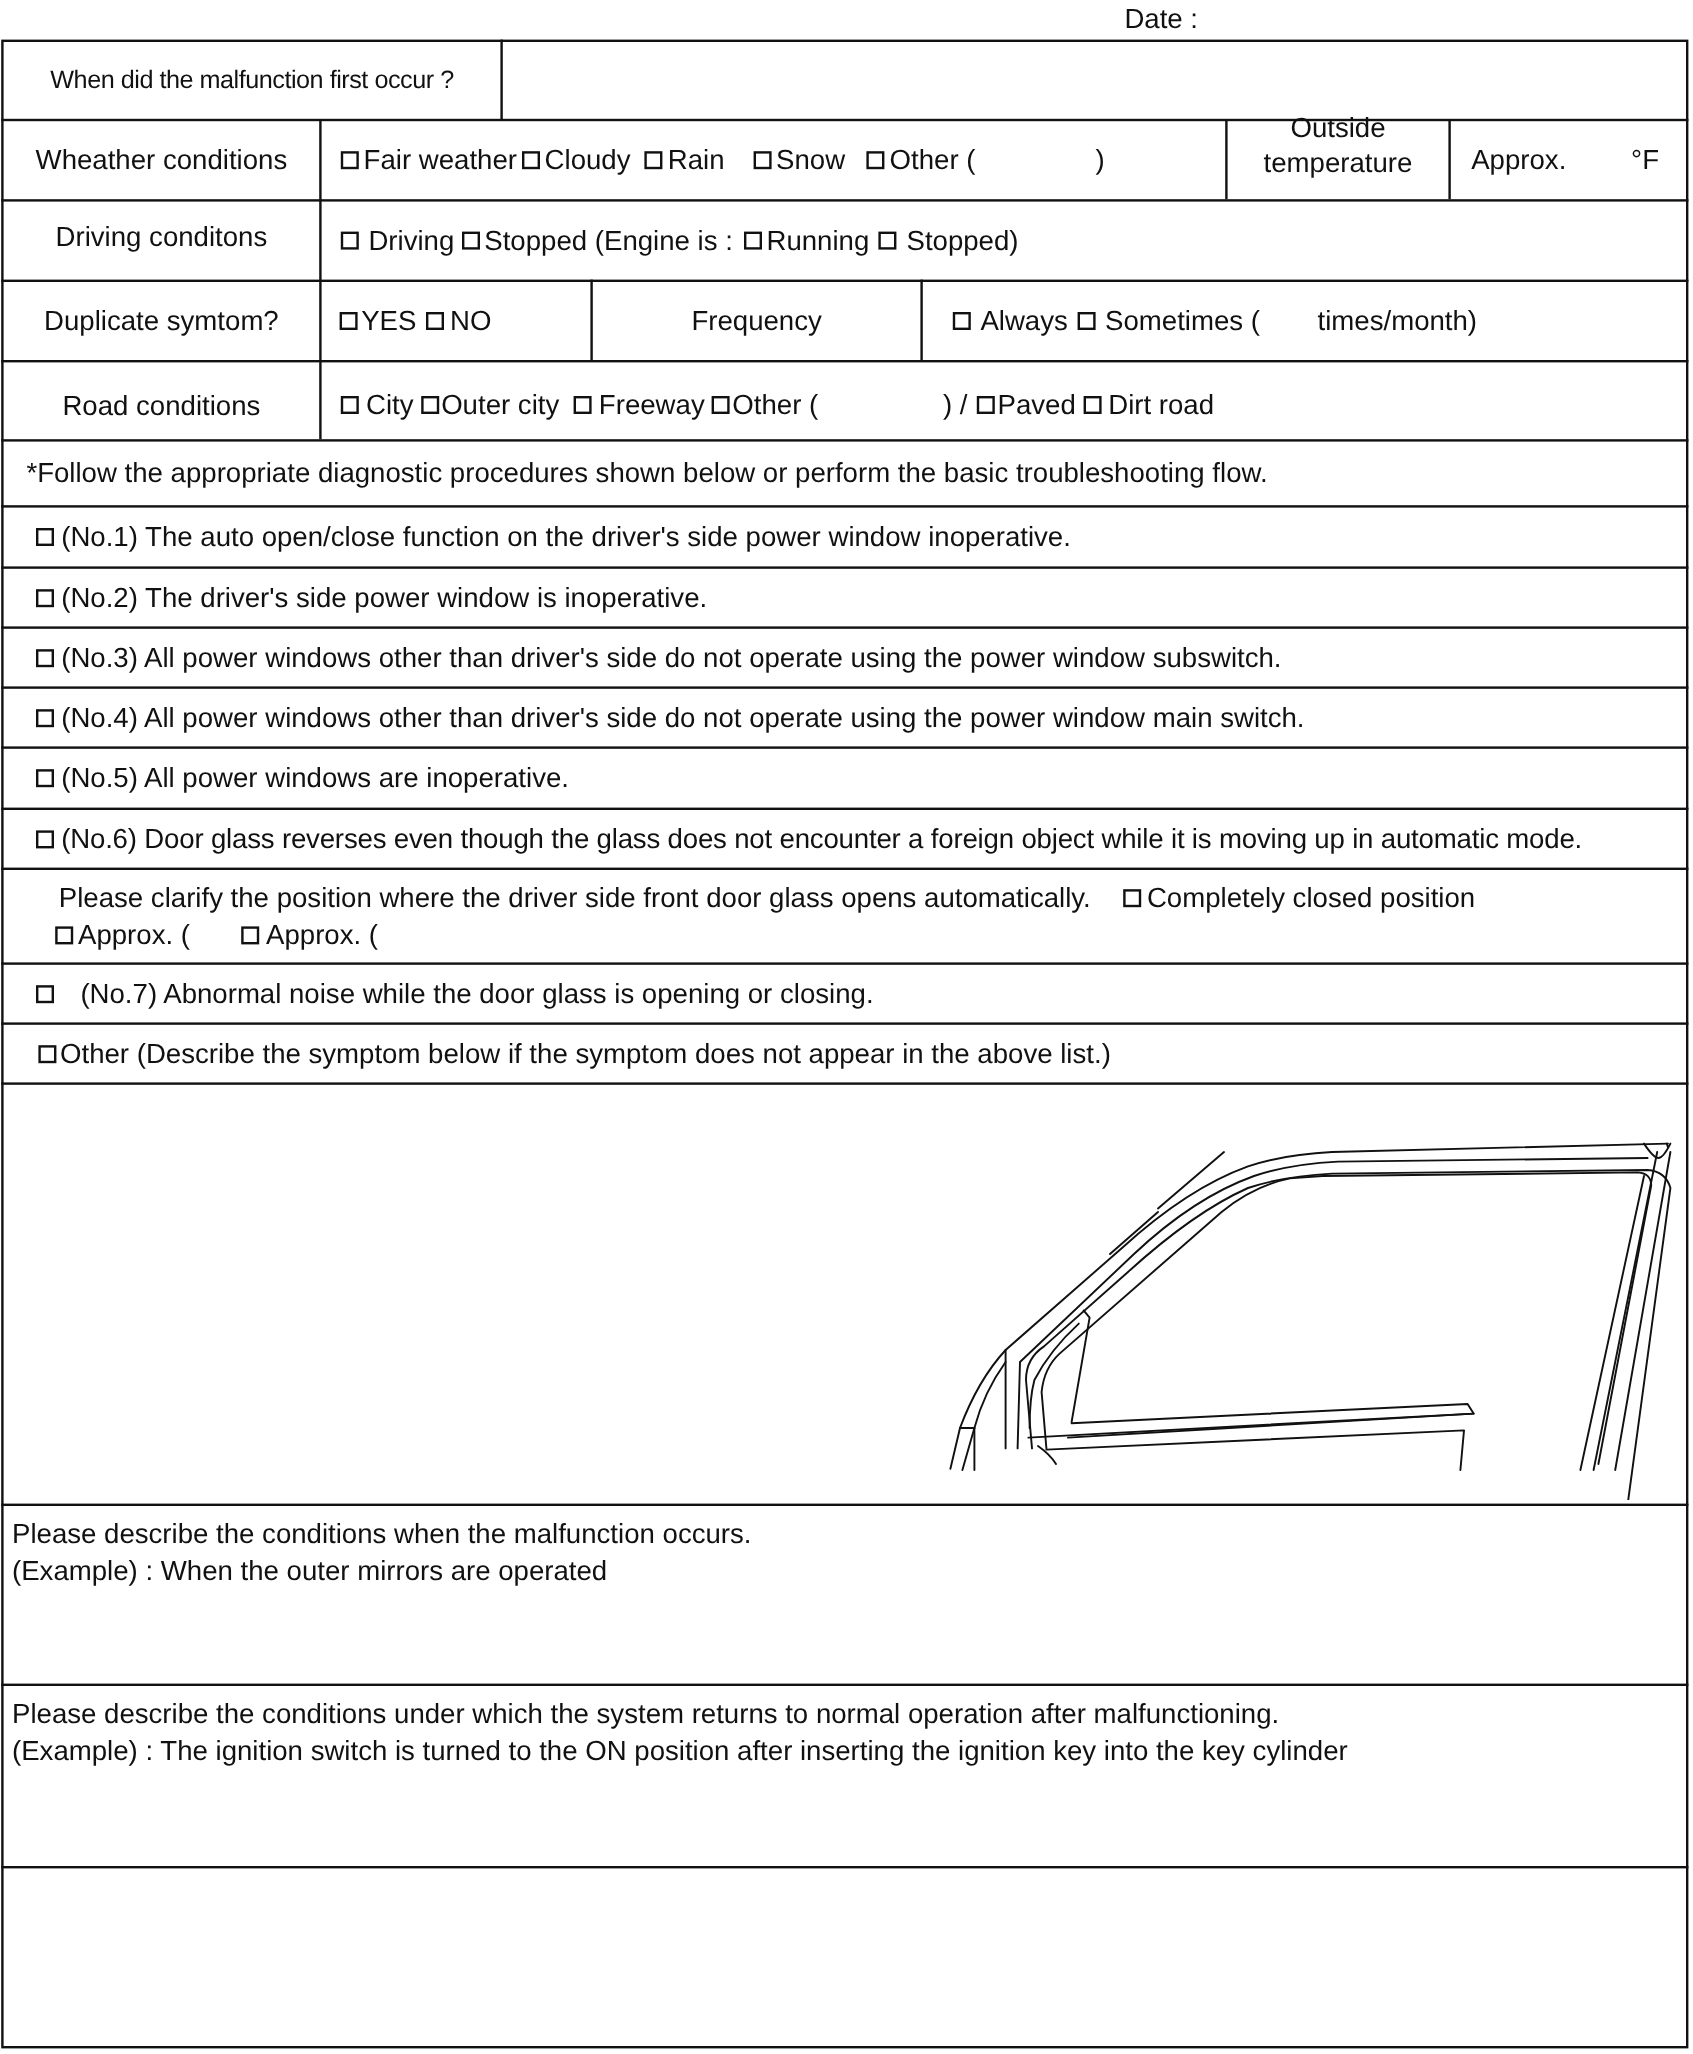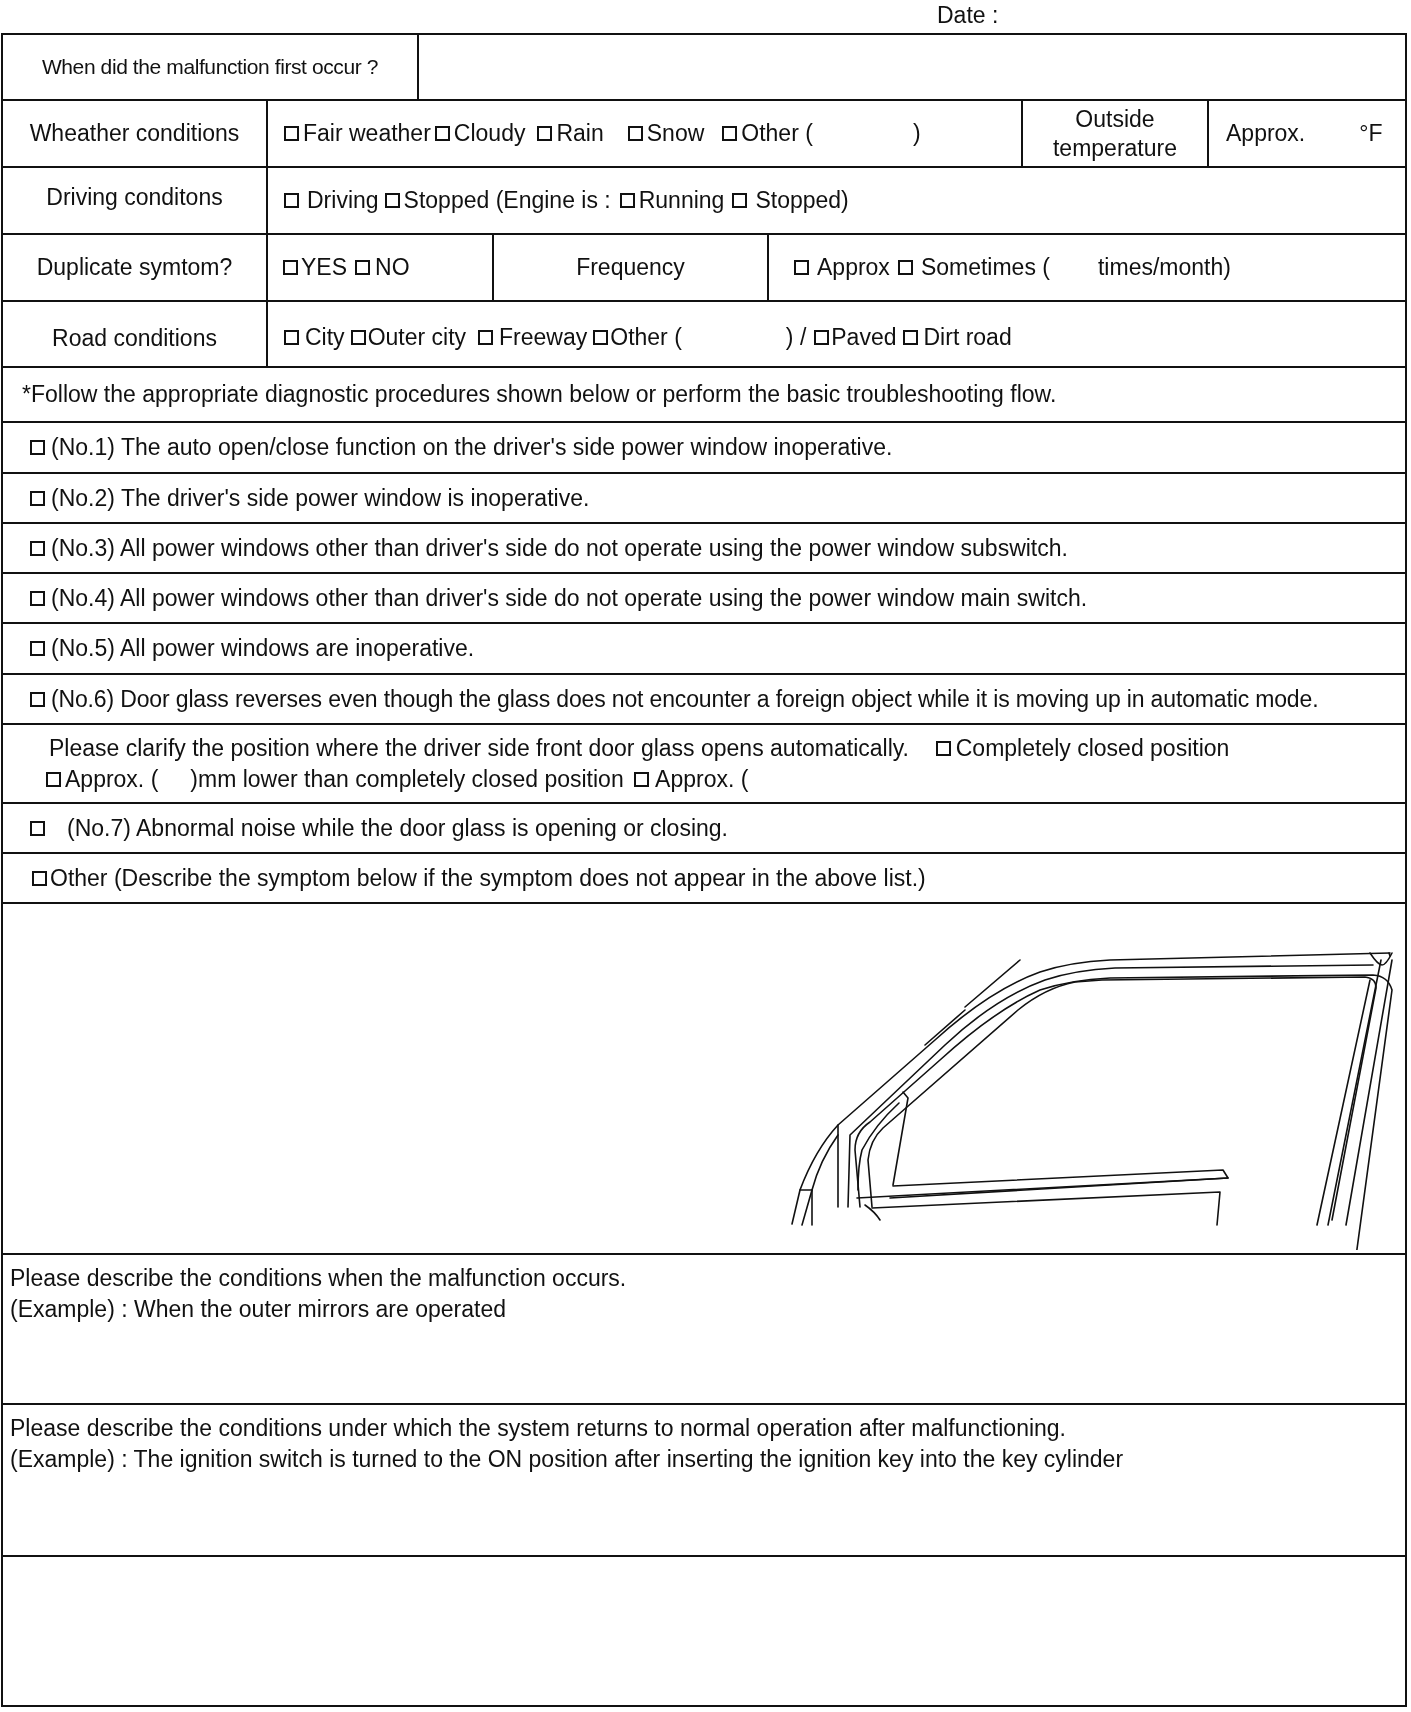--- a/index.html
+++ b/index.html
@@ -74,21 +74,21 @@
       <span class="cb"></span>
       <span>Snow</span>
     </span>
   <span class="opt" style="margin-right:0">
       <span class="cb"></span>
       <span>Other (</span>
     </span>
   <span class="gap" style="width:100px"></span>
   <span>)</span>
 </div>
-<div class="cell center two-line" style="left:1023px; top:101px; width:184px; height:65px;text-align:right;">
+<div class="cell center two-line" style="left:1023px; top:88px; width:184px; height:65px;text-align:right;">
   <span>Outside</span>
   <span>temperature</span>
 </div>
 <div class="cell left" style="left:1209px; top:101px; width:196px; height:65px; padding-left:17px;">
   <span>Approx.</span>
   <span class="gap" style="width:54px"></span>
   <span>°F</span>
 </div>
 
 <div class="cell center" style="left:3px; top:168px; width:263px; height:65px; padding-bottom:6px;">Driving conditons</div>
@@ -119,21 +119,21 @@
     </span>
   <span class="opt">
       <span class="cb" style="margin-right:5px"></span>
       <span>NO</span>
     </span>
 </div>
 <div class="cell center" style="left:494px; top:235px; width:273px; height:65px;">Frequency</div>
 <div class="cell left" style="left:769px; top:235px; width:636px; height:65px; padding-left:25px;">
   <span class="opt" style="margin-right:8px">
       <span class="cb" style="margin-right:8px"></span>
-      <span>Approx</span>
+      <span>Always</span>
     </span>
   <span class="opt" style="margin-right:0">
       <span class="cb" style="margin-right:8px"></span>
       <span>Sometimes (</span>
     </span>
   <span class="gap" style="width:48px"></span>
   <span>times/month)</span>
 </div>
 
 <div class="cell center" style="left:3px; top:302px; width:263px; height:77px; padding-bottom:4px;">Road conditions</div>
@@ -198,21 +198,21 @@
   <span class="gap" style="width:14px"></span>
   <span class="opt" style="margin-right:0">
       <span class="cb" style="margin-right:5px"></span>
       <span>Completely closed position</span>
     </span>
 </div>
 <div class="tl" style="left:46px; top:764px;">
   <span class="opt" style="margin-right:0">
       <span class="cb" style="margin-right:4px"></span>
       <span>Approx. (</span>
-    </span><span class="gap" style="width:32px"></span><span>)mm lower than completely closed position</span>
+    </span><span class="gap" style="width:32px"></span>
   <span class="opt" style="margin-right:0; margin-left:4px;">
       <span class="cb" style="margin-right:6px"></span>
       <span>Approx. (</span>
     </span><span class="gap" style="width:32px"></span>
 </div>
 
 <div class="cell left" style="left:30px; top:804px; width:1375px; height:48px;gap:16px;">
   <span class="cb" style="margin-right:6px"></span>
     <span>(No.7) Abnormal noise while the door glass is opening or closing.</span>
 </div>

